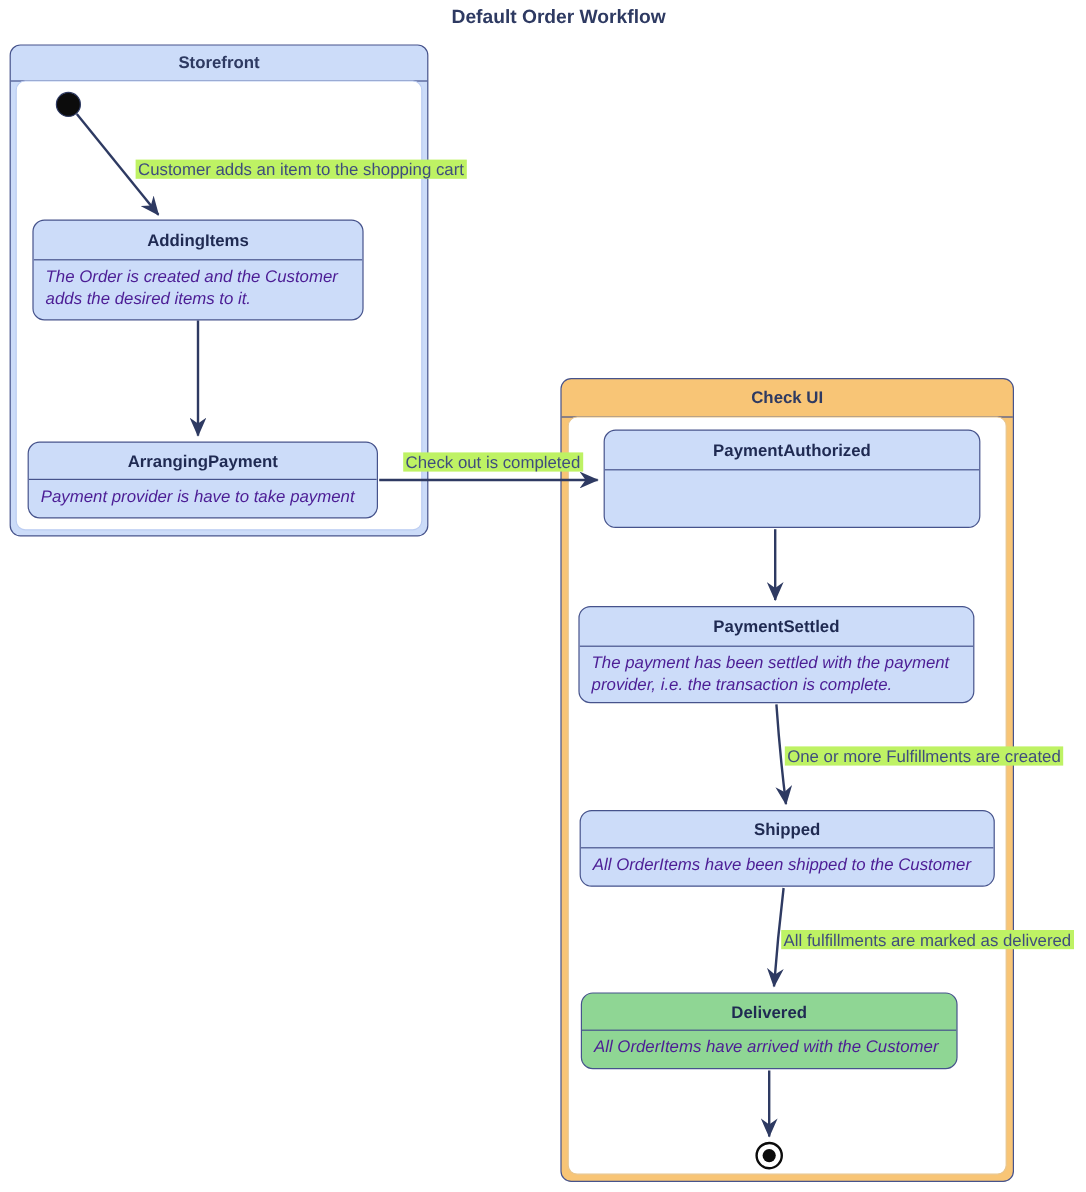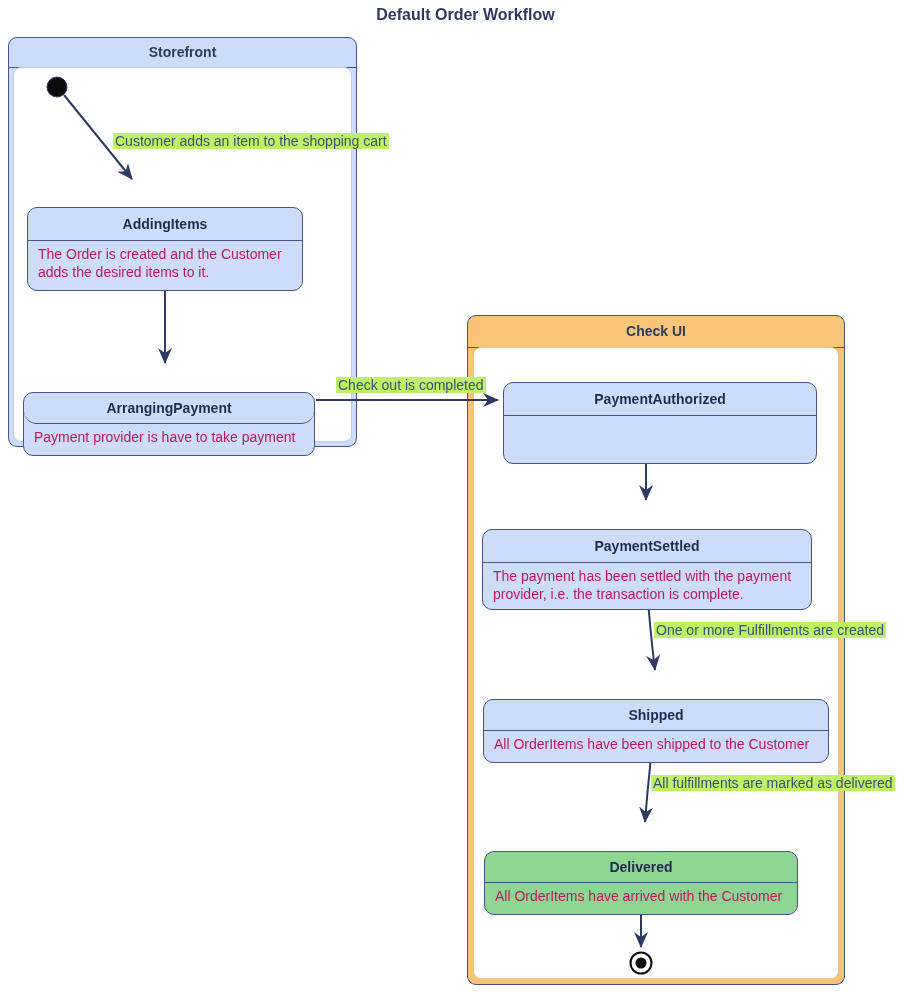--- a/index.html
+++ b/index.html
@@ -20,35 +20,35 @@
   .comp-body{position:absolute;background:#ffffff;border-radius:8px;box-sizing:border-box;}
   #storefront{left:8px;top:37px;width:349px;height:410px;background:#ccdcf9;}
   #storefront .comp-header{line-height:29px;height:30px;border-bottom:1px solid #46538c;}
   #storefront-body{left:13px;top:67px;width:339px;height:375px;border:1px solid #bccdf2;}
   #admin-ui{left:467px;top:315px;width:378px;height:670px;background:#f8c576;}
   #admin-ui .comp-header{line-height:31px;height:32px;border-bottom:1px solid #46538c;}
   #admin-ui-body{left:473px;top:347px;width:366px;height:632px;border:1px solid #e8c58c;}
   
   .state{
     position:absolute;background:#ccdcf9;border:1.5px solid #46538c;border-radius:10px;
-    box-sizing:border-box;overflow:hidden;z-index:3;margin-top:24px;
+    box-sizing:border-box;overflow:hidden;z-index:3;
   }
   .state .state-title{
     display:flex;align-items:center;justify-content:center;
     font-weight:bold;font-size:14px;color:#1f2a52;
     border-bottom:1.5px solid #46538c;box-sizing:border-box;
   }
   .state .state-desc{
-    padding:5px 0 0 10px;font-size:14px;line-height:1.28;color:#be185d;
+    padding:5px 0 0 10px;font-size:14px;line-height:1.28;color:#4c1d95;font-style:italic;
   }
   .state.green{background:#8fd694;}
   #st-adding{left:27px;top:183px;width:276px;height:84px;}
   #st-adding .state-title{height:33px;}
   #st-arranging{left:23px;top:368px;width:292px;height:64px;}
-  #st-arranging .state-title{height:31px;border-radius:13px;}
+  #st-arranging .state-title{height:31px;}
   #st-authorized{left:503px;top:358px;width:314px;height:82px;}
   #st-authorized .state-title{height:33px;}
   #st-settled{left:482px;top:505px;width:330px;height:81px;}
   #st-settled .state-title{height:33px;}
   #st-shipped{left:483px;top:675px;width:346px;height:64px;}
   #st-shipped .state-title{height:31px;}
   #st-delivered{left:484px;top:827px;width:314px;height:64px;}
   #st-delivered .state-title{height:31px;}
   
   .edge-label{

